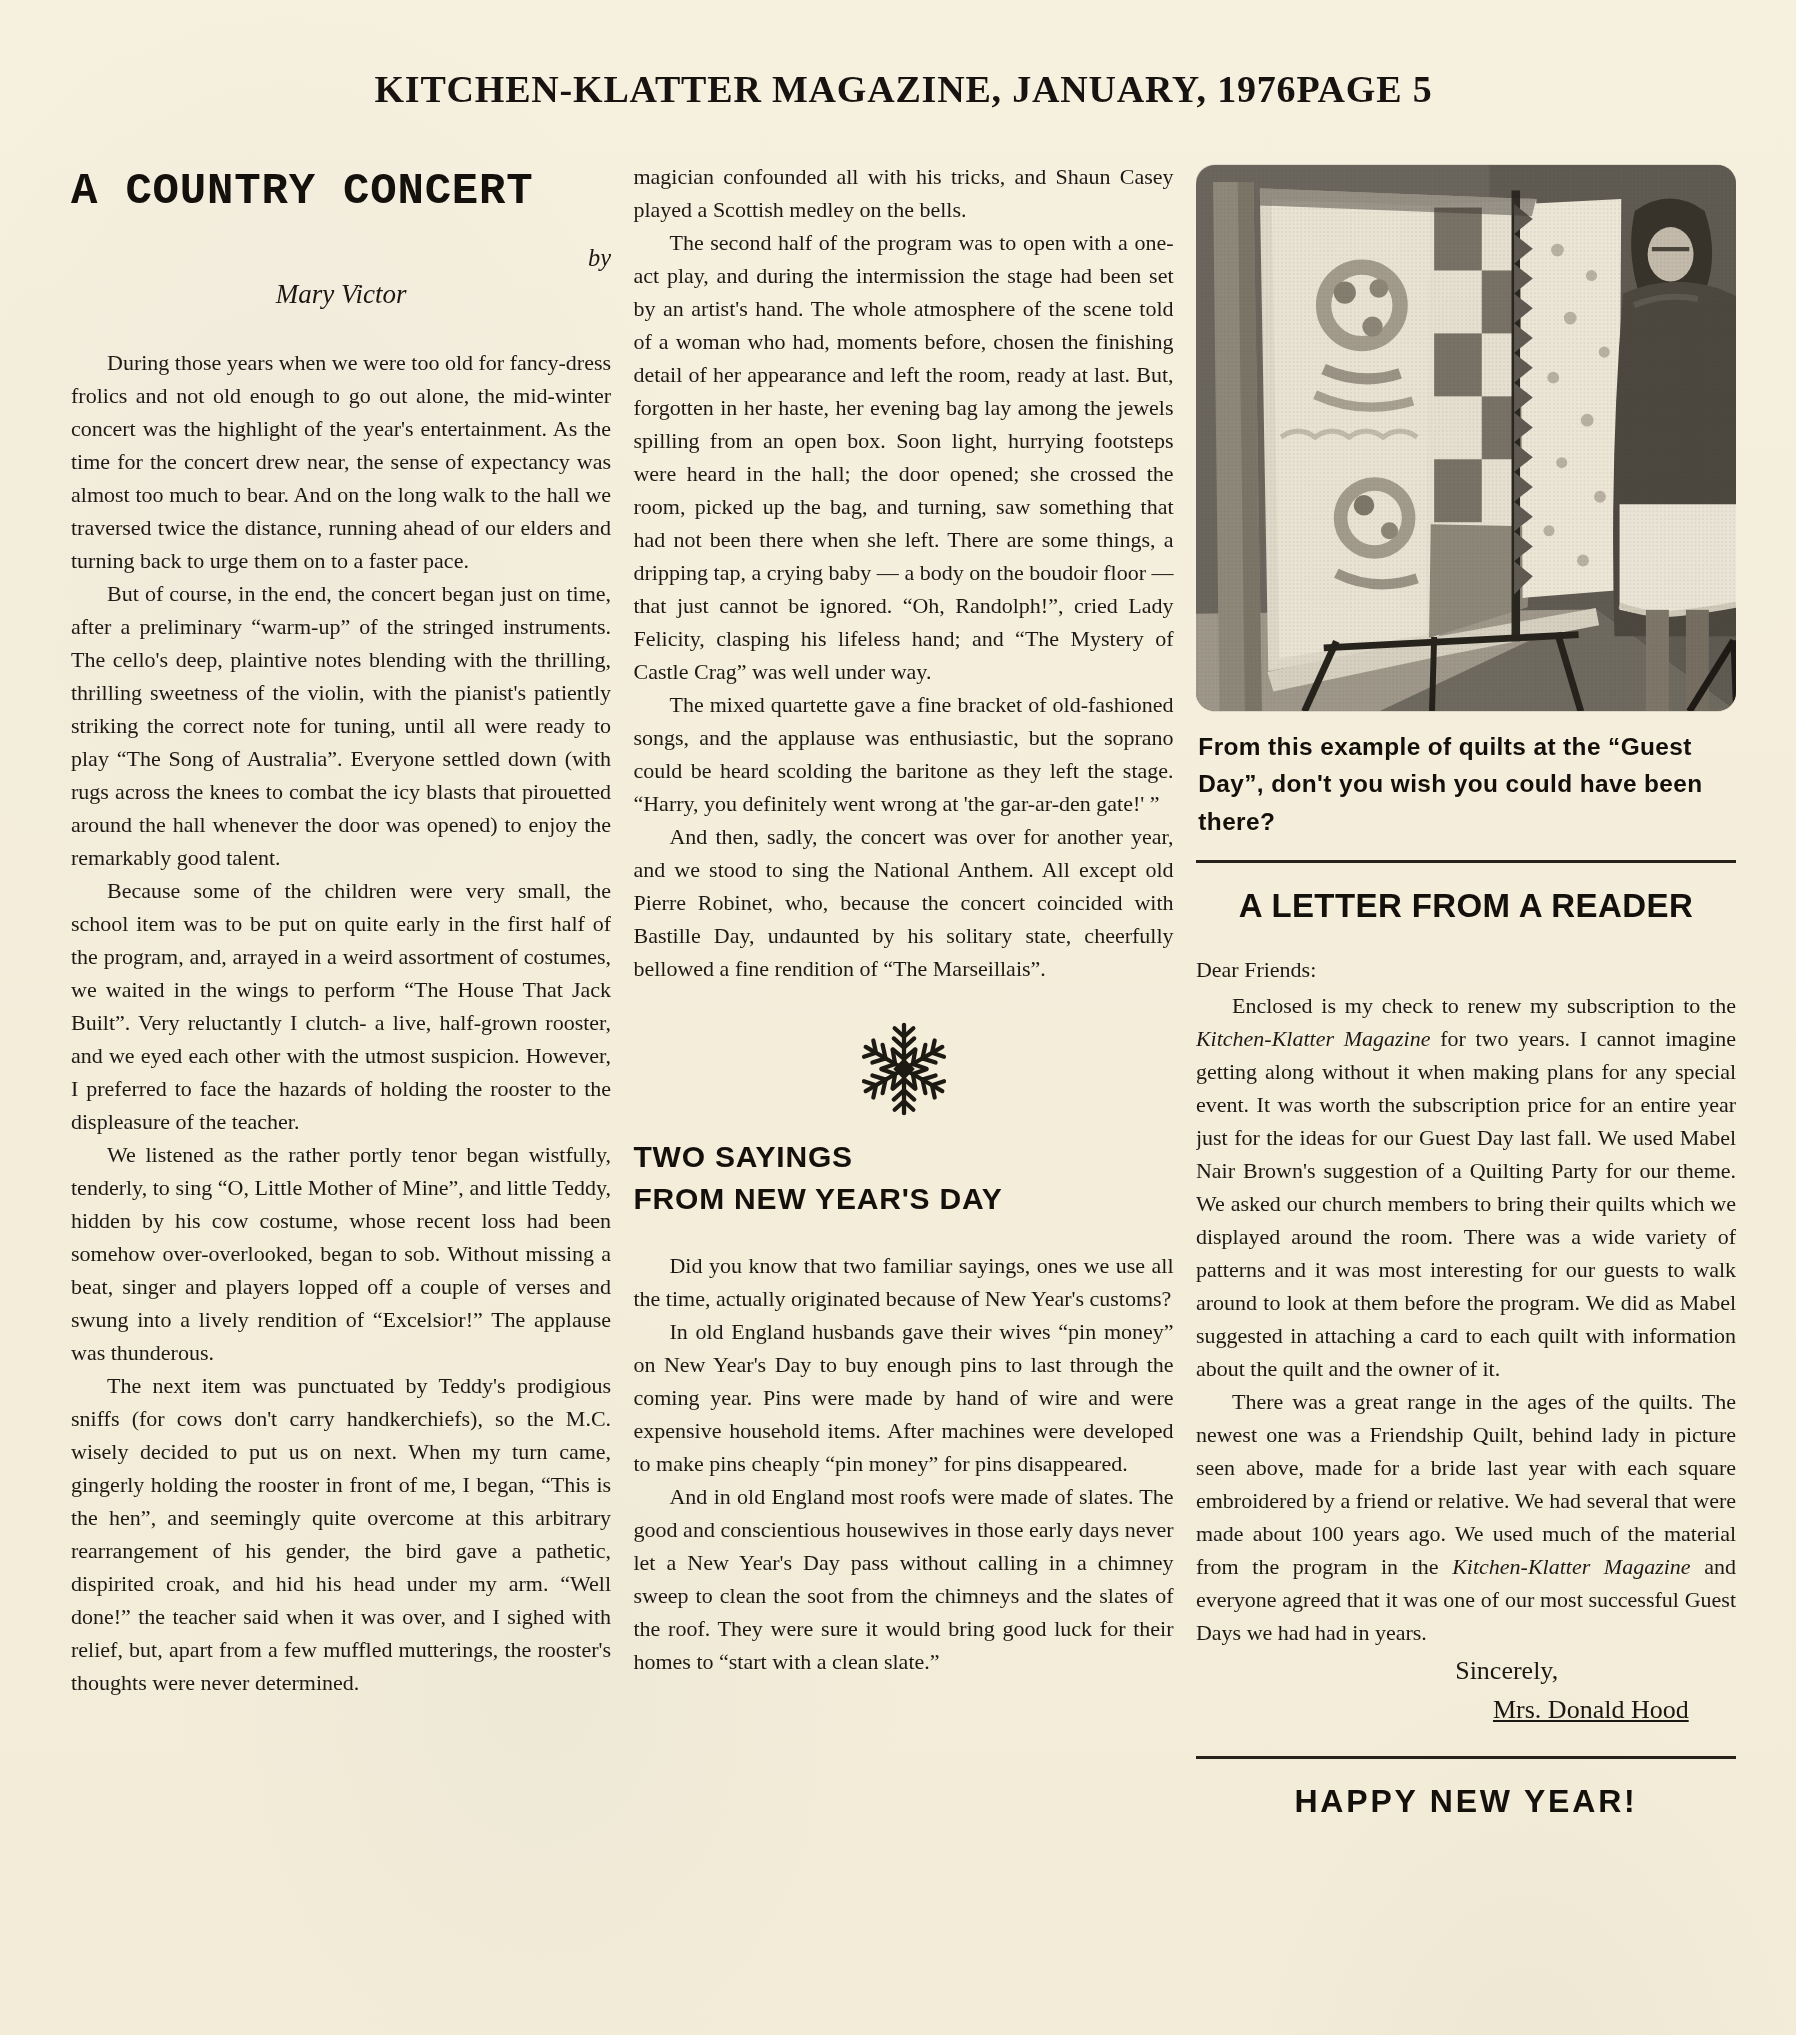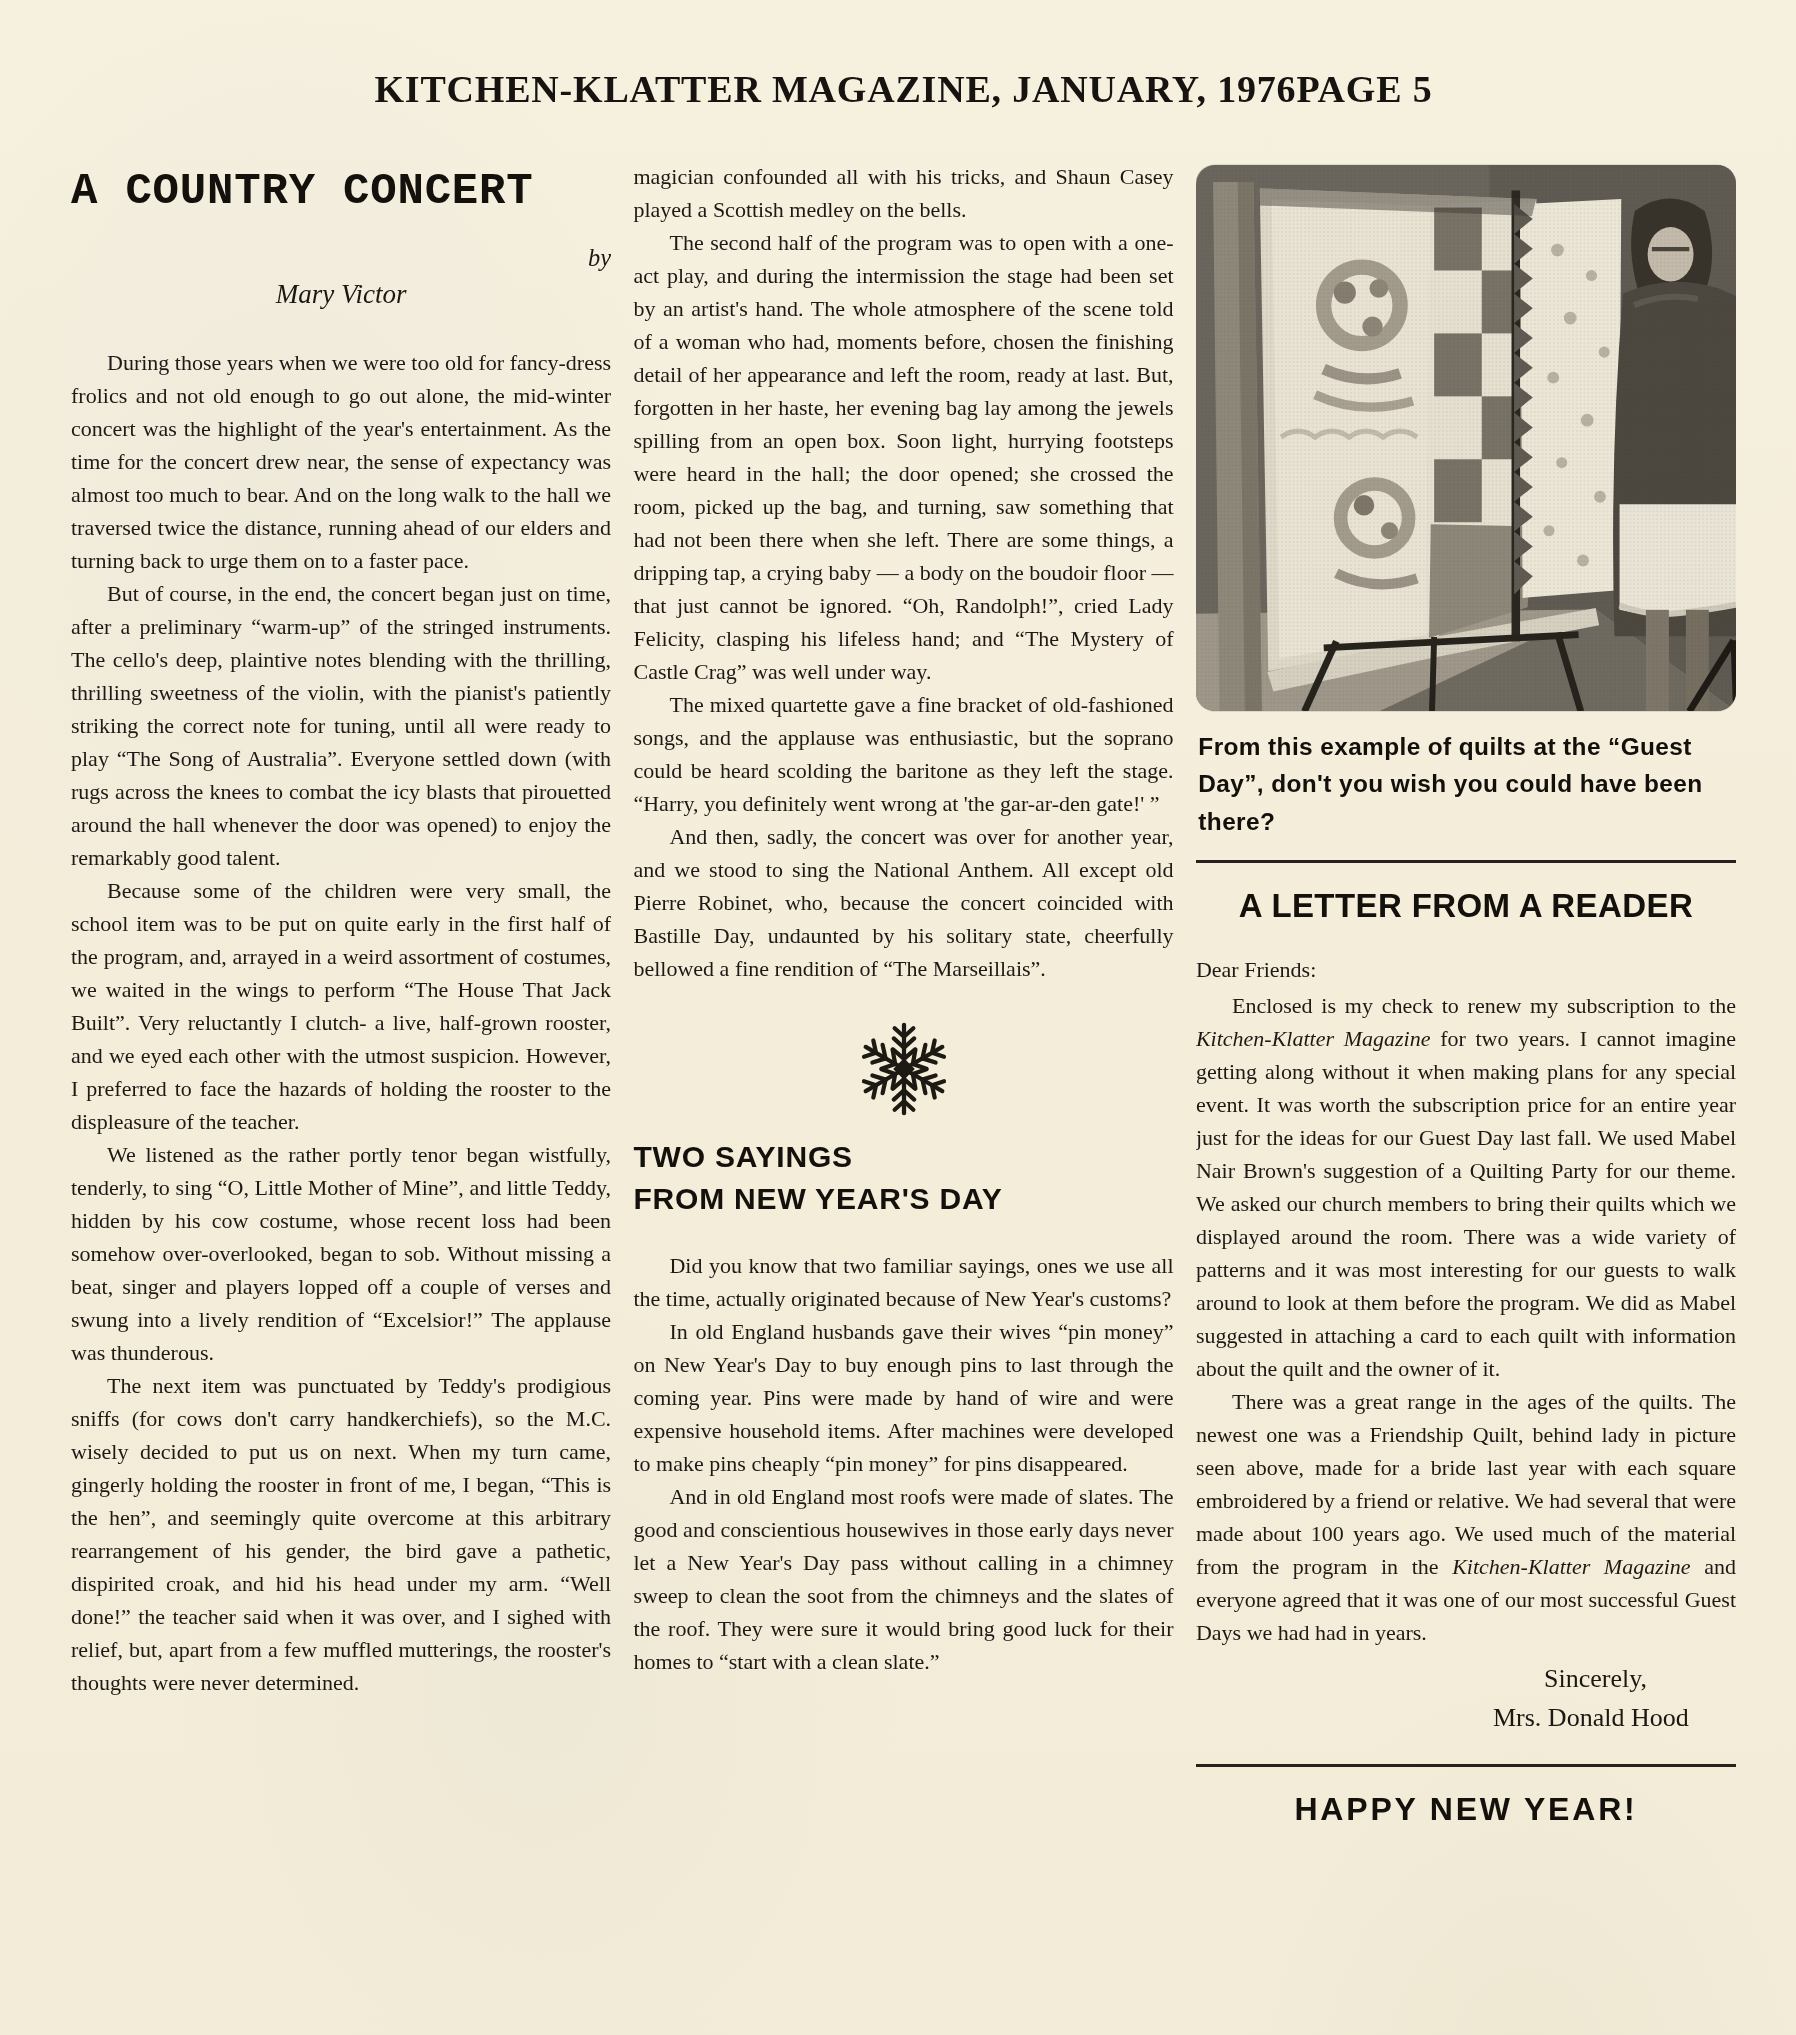--- a/index.html
+++ b/index.html
@@ -30,21 +30,21 @@
     box-shadow:0 0 0 0.8px rgba(40,35,28,.15);}
   .photo svg{width:100%; height:auto; display:block;}
   .caption{font-family:"Liberation Sans",sans-serif; font-weight:bold; font-size:24.4px;
     line-height:1.52; letter-spacing:0.4px; margin:0 2.4px 20.4px 2.4px; color:#13100c; text-align:left;}
   .rule{border:0; border-top:3.7px solid #26211a; margin:0 0 23.6px;}
   .rule2{margin-top:27px;}
   .letter-title{font-family:"Liberation Sans",sans-serif; font-weight:bold; font-size:33px;
     letter-spacing:0.4px; text-align:center; margin:0 0 28.5px; color:#14110d;}
   .salutation{text-indent:0; margin-bottom:3.3px;}
   .closing{font-size:26px; line-height:1.5; margin-left:48%;}
-  .sig2{margin-left:55%; white-space:nowrap;}
+  .sig2{margin-left:55%; white-space:nowrap;text-decoration:underline;}
   .hny-title{font-family:"Liberation Sans",sans-serif; font-weight:bold; font-size:32px;
     letter-spacing:2.8px; text-align:center; margin:0 0 30px; color:#14110d;}
 </style>
 </head>
 <body>
 
 <div class="page">
 
   <header class="masthead">
     <div>KITCHEN-KLATTER MAGAZINE, JANUARY, 1976</div>
@@ -215,21 +215,21 @@
       <figcaption class="caption">From this example of quilts at the “Guest Day”, don't you wish you could have been there?</figcaption>
 
       <hr class="rule">
 
       <h2 class="letter-title">A LETTER FROM A READER</h2>
       <p class="para salutation">Dear Friends:</p>
       <div>
           <p class="para">Enclosed is my check to renew my subscription to the <i>Kitchen-Klatter Magazine</i> for two years. I cannot imagine getting along without it when making plans for any special event. It was worth the subscription price for an entire year just for the ideas for our Guest Day last fall. We used Mabel Nair Brown's suggestion of a Quilting Party for our theme. We asked our church members to bring their quilts which we displayed around the room. There was a wide variety of patterns and it was most interesting for our guests to walk around to look at them before the program. We did as Mabel suggested in attaching a card to each quilt with information about the quilt and the owner of it.</p>
           <p class="para">There was a great range in the ages of the quilts. The newest one was a Friendship Quilt, behind lady in picture seen above, made for a bride last year with each square embroidered by a friend or relative. We had several that were made about 100 years ago. We used much of the material from the program in the <i>Kitchen-Klatter Magazine</i> and everyone agreed that it was one of our most successful Guest Days we had had in years.</p>
         </div>
-      <div class="closing" style="margin-top:10px;text-align:center;">Sincerely,</div>
+      <div class="closing" style="margin-top:2px;">Sincerely,</div>
       <div class="closing sig2">Mrs. Donald Hood</div>
 
       <hr class="rule rule2">
 
       <h2 class="hny-title">HAPPY NEW YEAR!</h2>
 
     </section>
 
   </div>
 </div>

